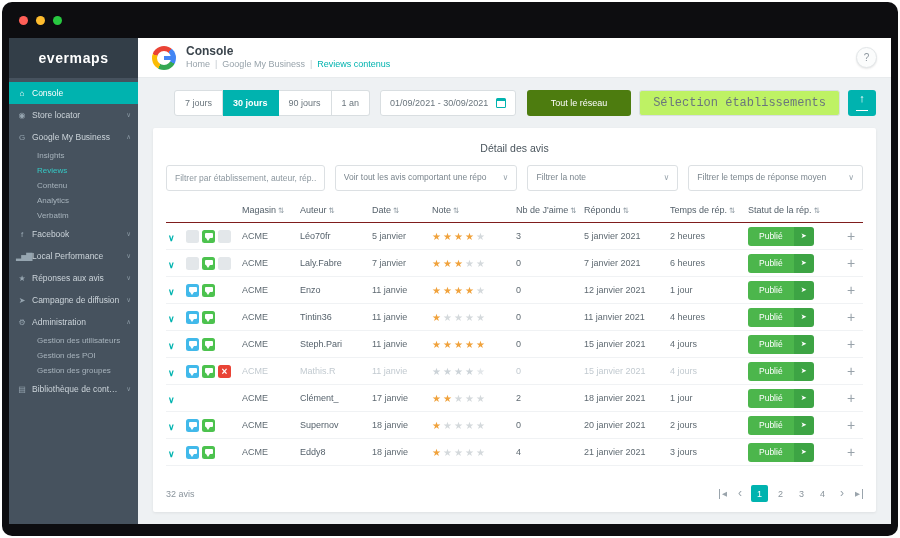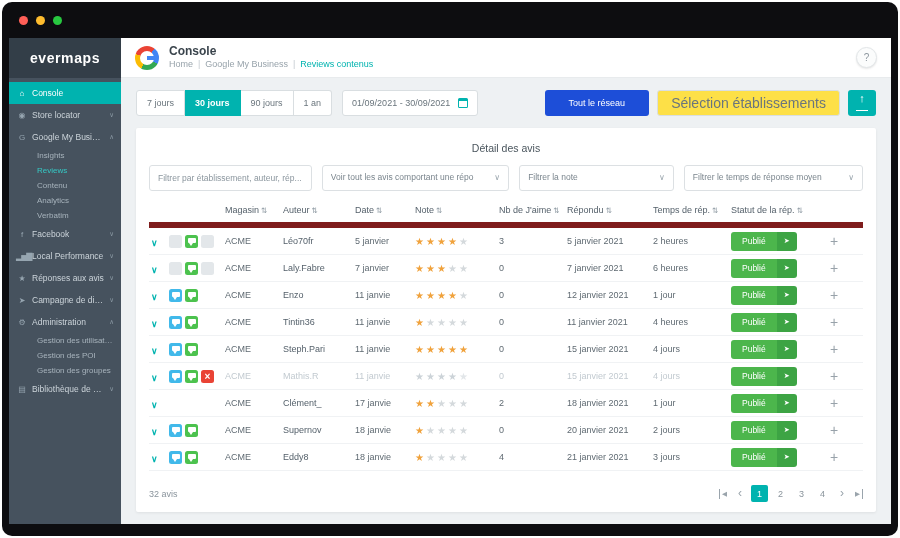--- a/index.html
+++ b/index.html
@@ -6,21 +6,21 @@
   html,body { width:900px; height:538px; overflow:hidden; }
   body { background:#fff; font-family:"Liberation Sans", sans-serif; position:relative; }
 
   .window { position:absolute; left:2px; top:2px; right:2px; bottom:2px; background:#0d0d10; border-radius:10px; overflow:hidden; }
   .titlebar { height:36px; display:flex; align-items:center; padding-left:17px; gap:8px; }
   .tl-dot { width:9px; height:9px; border-radius:50%; cursor:pointer; }
   .tl-red{background:#ff5f57} .tl-yellow{background:#febc2e} .tl-green{background:#28c840}
   .app { position:absolute; top:36px; left:7px; right:7px; bottom:12px; background:#eef1f3; display:flex; overflow:hidden; }
 
   
-  .sidebar { width:112px; flex-shrink:0; background:#46525e; display:flex; flex-direction:column; }
+  .sidebar { width:129px; flex-shrink:0; background:#46525e; display:flex; flex-direction:column; }
   .logo { height:40px; flex-shrink:0; background:#333e48; color:#fff; display:flex; align-items:center; justify-content:center; font-size:14px; font-weight:bold; letter-spacing:.6px; }
   .side-nav { flex:1; padding-top:4px; overflow:hidden; }
   .side-item { display:flex; align-items:center; gap:5px; padding:6px 7px; font-size:8.5px; color:#ccd4da; cursor:pointer; }
   .side-item.active { background:#00b3af; color:#fff; }
   .side-icon { width:11px; flex-shrink:0; font-size:8px; text-align:center; color:#96a5b0; letter-spacing:-1px; }
   .side-item.active .side-icon { color:#fff; }
   .side-label { white-space:nowrap; overflow:hidden; text-overflow:ellipsis; }
   .side-chev { margin-left:auto; font-size:6.5px; color:#8b99a4; flex-shrink:0; }
   .side-sub { padding:3px 7px 3px 28px; font-size:8px; color:#a7b3bc; cursor:pointer; white-space:nowrap; overflow:hidden; text-overflow:ellipsis; }
   .side-sub.sub-active { color:#35c9c5; }
@@ -37,49 +37,49 @@
     background:conic-gradient(from 40deg, #4285f4 0 80deg, #34a853 80deg 170deg, #fbbc05 170deg 250deg, #ea4335 250deg 360deg); }
   .g-logo::before { content:""; position:absolute; inset:5px; background:#fff; border-radius:50%; }
   .g-logo::after { content:""; position:absolute; right:1px; top:10px; width:11px; height:4px; background:#4285f4; }
   .tb-title { font-size:12px; color:#3a444c; font-weight:bold; line-height:1.25; }
   .tb-crumb { font-size:9px; color:#98a3ab; display:flex; gap:5px; line-height:1.25; }
   .crumb-item.current { color:#00b3af;text-align:center; }
   .crumb-sep { color:#c3cad0; }
   .help-btn { margin-left:auto; width:21px; height:21px; border-radius:50%; border:1px solid #e2e6e8; background:#fbfcfc; box-shadow:0 1px 2px rgba(0,0,0,.1); color:#8d979f; font-size:10px; display:flex; align-items:center; justify-content:center; cursor:pointer; font-family:inherit; }
 
   .content { flex:1; min-height:0; padding:12px 15px; display:flex; flex-direction:column; }
-  .toolbar { display:flex; align-items:center; gap:10px; flex-shrink:0; }
+  .toolbar { display:flex; align-items:center; gap:10px; flex-shrink:0;margin-left:21px; }
   .seg { display:flex; }
   .seg-btn { background:#fff; border:1px solid #d9dee1; border-left:none; padding:0 10px; height:26px; font-size:9px; color:#6a757d; cursor:pointer; font-family:inherit; }
   .seg-btn:first-child { border-left:1px solid #d9dee1; border-radius:3px 0 0 3px; }
   .seg-btn:last-child { border-radius:0 3px 3px 0; }
   .seg-btn.active { background:#00b3af; border-color:#00b3af; color:#fff; font-weight:bold; }
   .date-box { display:flex; align-items:center; gap:8px; background:#fff; border:1px solid #d9dee1; border-radius:3px; height:26px; padding:0 9px; font-size:9px; color:#6a757d; cursor:pointer; }
   .cal-icon { width:10px; height:10px; border:1px solid #00b3af; border-top-width:3px; border-radius:1.5px; }
   .toolbar-right { margin-left:auto; display:flex; gap:8px; align-items:center; }
-  .btn-teal { background:#1d4ed8; color:#fff; border:none; border-radius:3px; height:26px; padding:0 24px; font-size:9px; cursor:pointer; font-family:inherit; }
-  .btn-white { background:#fde047; color:#6a757d; border:1px solid #d9dee1; border-radius:3px; height:26px; padding:0 13px; font-size:14px; cursor:pointer; font-family:Liberation Sans, sans-serif; }
+  .btn-teal { background:#4d7c0f; color:#fff; border:none; border-radius:3px; height:26px; padding:0 24px; font-size:9px; cursor:pointer; font-family:inherit; }
+  .btn-white { background:#bef264; color:#6a757d; border:1px solid #d9dee1; border-radius:3px; height:26px; padding:0 13px; font-size:12px; cursor:pointer; font-family:Liberation Mono, monospace; }
   .btn-export { width:28px; height:26px; background:#00b3af; border:none; border-radius:3px; position:relative; cursor:pointer; }
   .export-icon::before { content:"↑"; position:absolute; top:2px; left:50%; transform:translateX(-50%); font-size:11px; color:#fff; }
   .export-icon::after { content:""; position:absolute; bottom:5px; left:8px; right:8px; border-bottom:1.5px solid #fff; }
 
   
   .card { background:#fff; margin-top:12px; flex:1; min-height:0; border-radius:2px; box-shadow:0 1px 3px rgba(0,0,0,.07); padding:10px 13px; display:flex; flex-direction:column; }
   .card-title { text-align:center; font-size:10.5px; color:#4a555d; padding:4px 0 11px; flex-shrink:0; }
   .filters { display:grid; grid-template-columns: 1fr 1.15fr .95fr 1.1fr; gap:10px; flex-shrink:0; }
   .filter-input { height:26px; border:1px solid #dce0e3; border-radius:3px; font-size:8.5px; color:#7a858d; padding:0 8px; font-family:inherit; background:#fff; min-width:0; }
   .filter-input::placeholder { color:#8b969e; }
   .filter-select { height:26px; border:1px solid #dce0e3; border-radius:3px; font-size:8.5px; color:#7a858d; padding:8px 8px; display:flex; align-items:flex-end; justify-content:space-between; gap:4px; cursor:pointer; background:#fff; min-width:0; }
   .filter-select > span:first-child { white-space:nowrap; overflow:hidden; text-overflow:ellipsis; }
   .fs-chev::before { content:"∨"; color:#9aa5ad; font-size:8px; }
 
   
   .table { margin-top:10px; flex:1; min-height:0; display:flex; flex-direction:column; overflow:hidden;
     --cols: 20px 56px 58px 72px 60px 84px 68px 86px 78px 92px 22px; }
-  .thead { display:grid; grid-template-columns:var(--cols); align-items:center; color:#55616b; border-bottom:6px solid #7f1d1d; padding:4px 0 7px; font-size:9px; flex-shrink:0; }
+  .thead { display:grid; grid-template-columns:var(--cols); align-items:center; color:#55616b; border-bottom:1px solid #7f1d1d; padding:4px 0 7px; font-size:9px; flex-shrink:0; }
   .th { cursor:pointer; white-space:nowrap; overflow:hidden; }
   .th::after { content:" ⇅"; font-size:7.5px; color:#8c98a1; }
   .trow { display:grid; grid-template-columns:var(--cols); align-items:center; border-bottom:1px solid #f0f2f4; height:27px; color:#5f6a72; font-size:9px; }
   .c-chev { background:none; border:none; color:#00b3af; cursor:pointer; text-align:left; padding:0 2px; }
   .c-chev::before { content:"∨"; font-size:9px; font-weight:bold; }
   .c-icons { display:flex; align-items:center; gap:3px; }
   .ric { display:inline-block; width:13px; height:13px; border-radius:2.5px; position:relative; flex-shrink:0; }
   .ric.blue{background:#41b9ea} .ric.green{background:#4cc24e} .ric.red{background:#e94335} .ric.muted{background:#e3e7ea}
   .ric.blue::before,.ric.green::before { content:""; position:absolute; left:2.5px; top:3px; width:8px; height:5px; background:#fff; border-radius:1px; }
   .ric.blue::after,.ric.green::after { content:""; position:absolute; left:4px; top:8px; border:2px solid transparent; border-top:3px solid #fff; }

